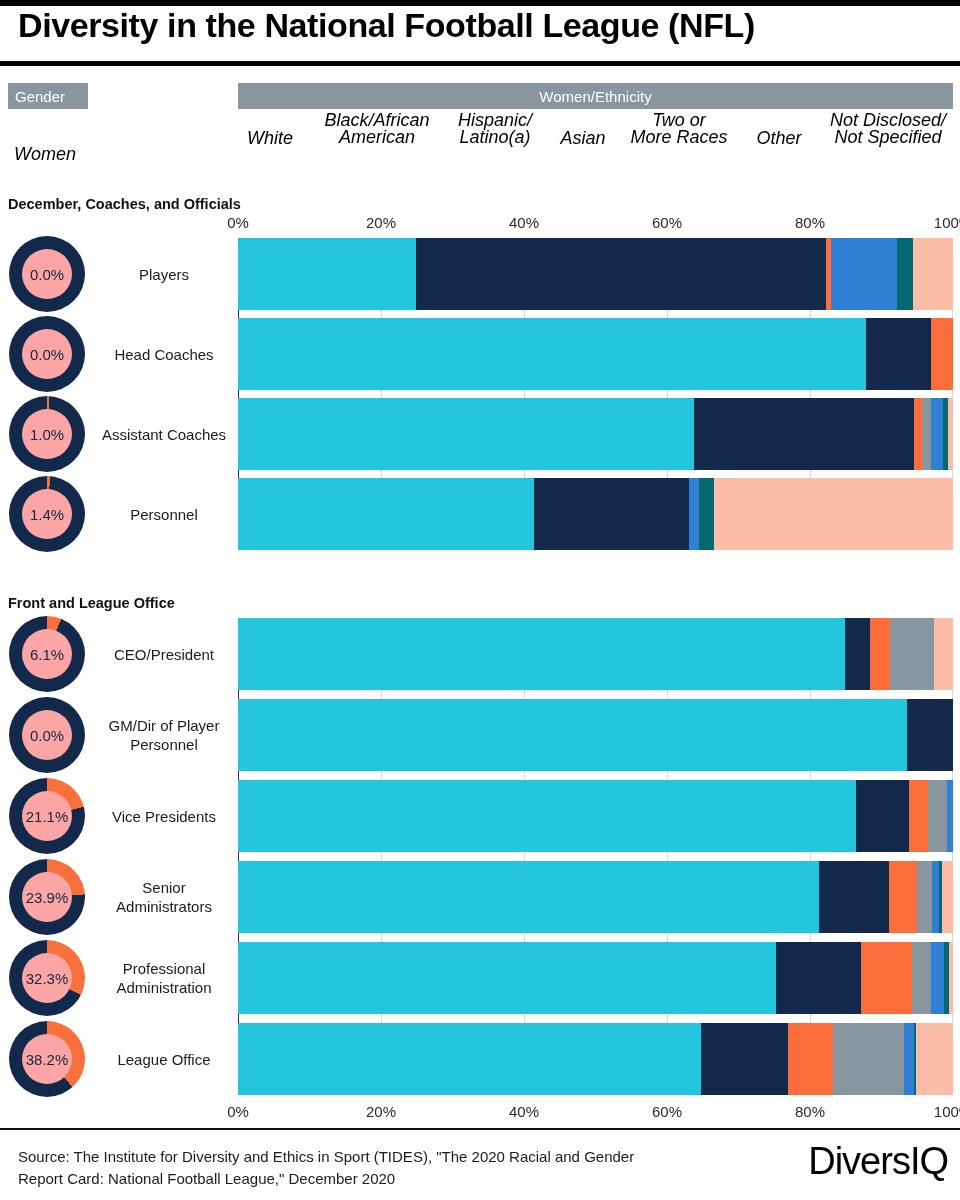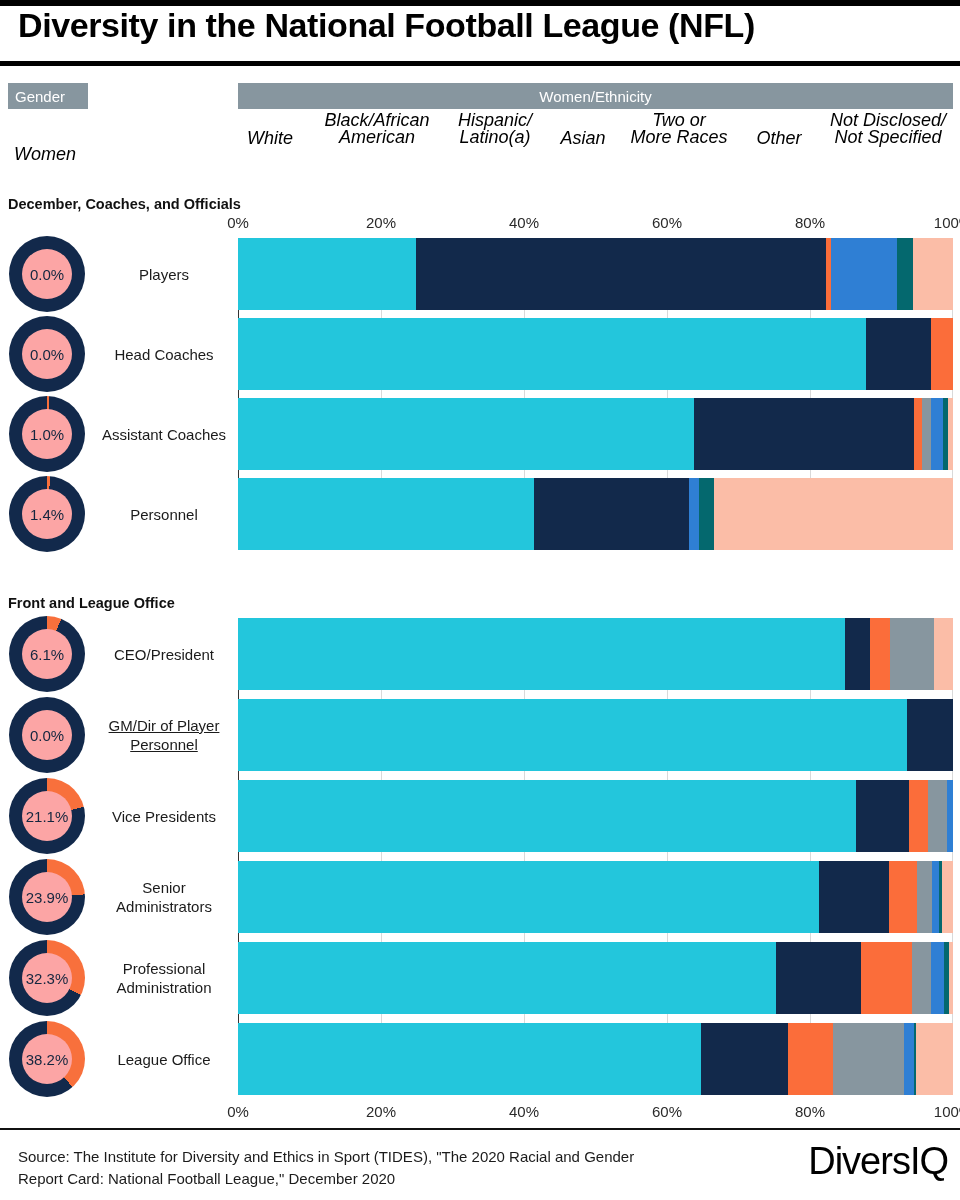--- a/index.html
+++ b/index.html
@@ -170,21 +170,21 @@
     <div class="sec-head" style="top: 595px;">Front and League Office</div>
     <div class="donut" style="left: 9px; top: 616px;">
       <div class="ring" style="background: conic-gradient(rgb(248, 112, 60) 0deg, rgb(248, 112, 60) 21.96deg, rgb(18, 41, 75) 21.96deg, rgb(18, 41, 75) 360deg);"></div>
       <div class="hole">6.1%</div>
     </div>
     <div class="cat-label" style="left: 92px; width: 144px; top: 644.5px;">CEO/President</div>
     <div class="donut" style="left: 9px; top: 697px;">
       <div class="ring" style="background: conic-gradient(rgb(248, 112, 60) 0deg, rgb(248, 112, 60) 0deg, rgb(18, 41, 75) 0deg, rgb(18, 41, 75) 360deg);"></div>
       <div class="hole">0.0%</div>
     </div>
-    <div class="cat-label" style="left: 92px; width: 144px; top: 716px; text-decoration: underline;">GM/Dir of Player
+    <div class="cat-label" style="left: 92px; width: 144px; top: 716px;">GM/Dir of Player
 Personnel</div>
     <div class="donut" style="left: 9px; top: 778px;">
       <div class="ring" style="background: conic-gradient(rgb(248, 112, 60) 0deg, rgb(248, 112, 60) 75.96deg, rgb(18, 41, 75) 75.96deg, rgb(18, 41, 75) 360deg);"></div>
       <div class="hole">21.1%</div>
     </div>
     <div class="cat-label" style="left: 92px; width: 144px; top: 806.5px;">Vice Presidents</div>
     <div class="donut" style="left: 9px; top: 859px;">
       <div class="ring" style="background: conic-gradient(rgb(248, 112, 60) 0deg, rgb(248, 112, 60) 86.04deg, rgb(18, 41, 75) 86.04deg, rgb(18, 41, 75) 360deg);"></div>
       <div class="hole">23.9%</div>
     </div>

